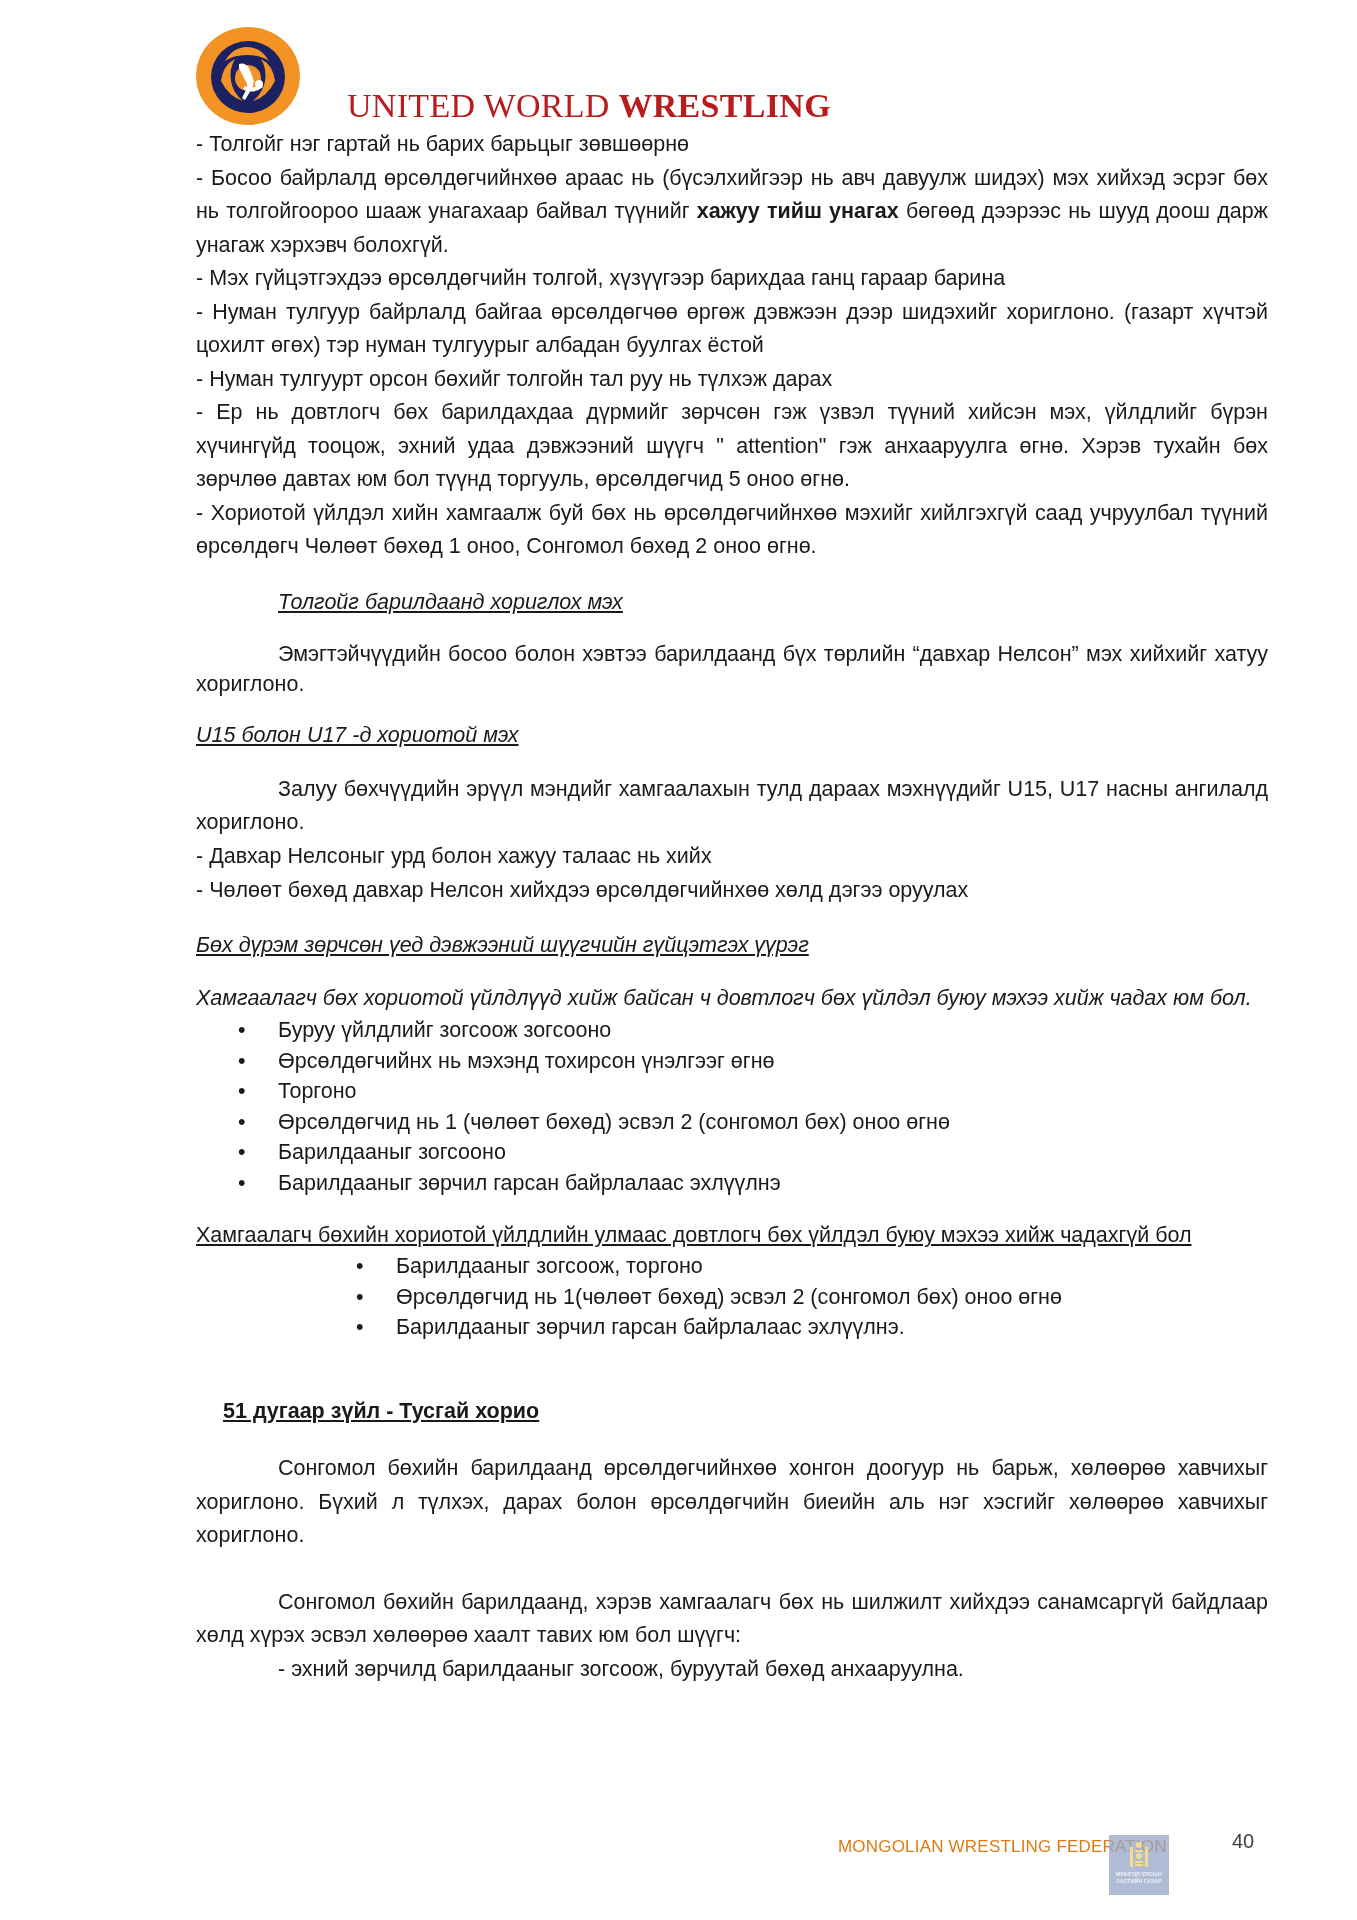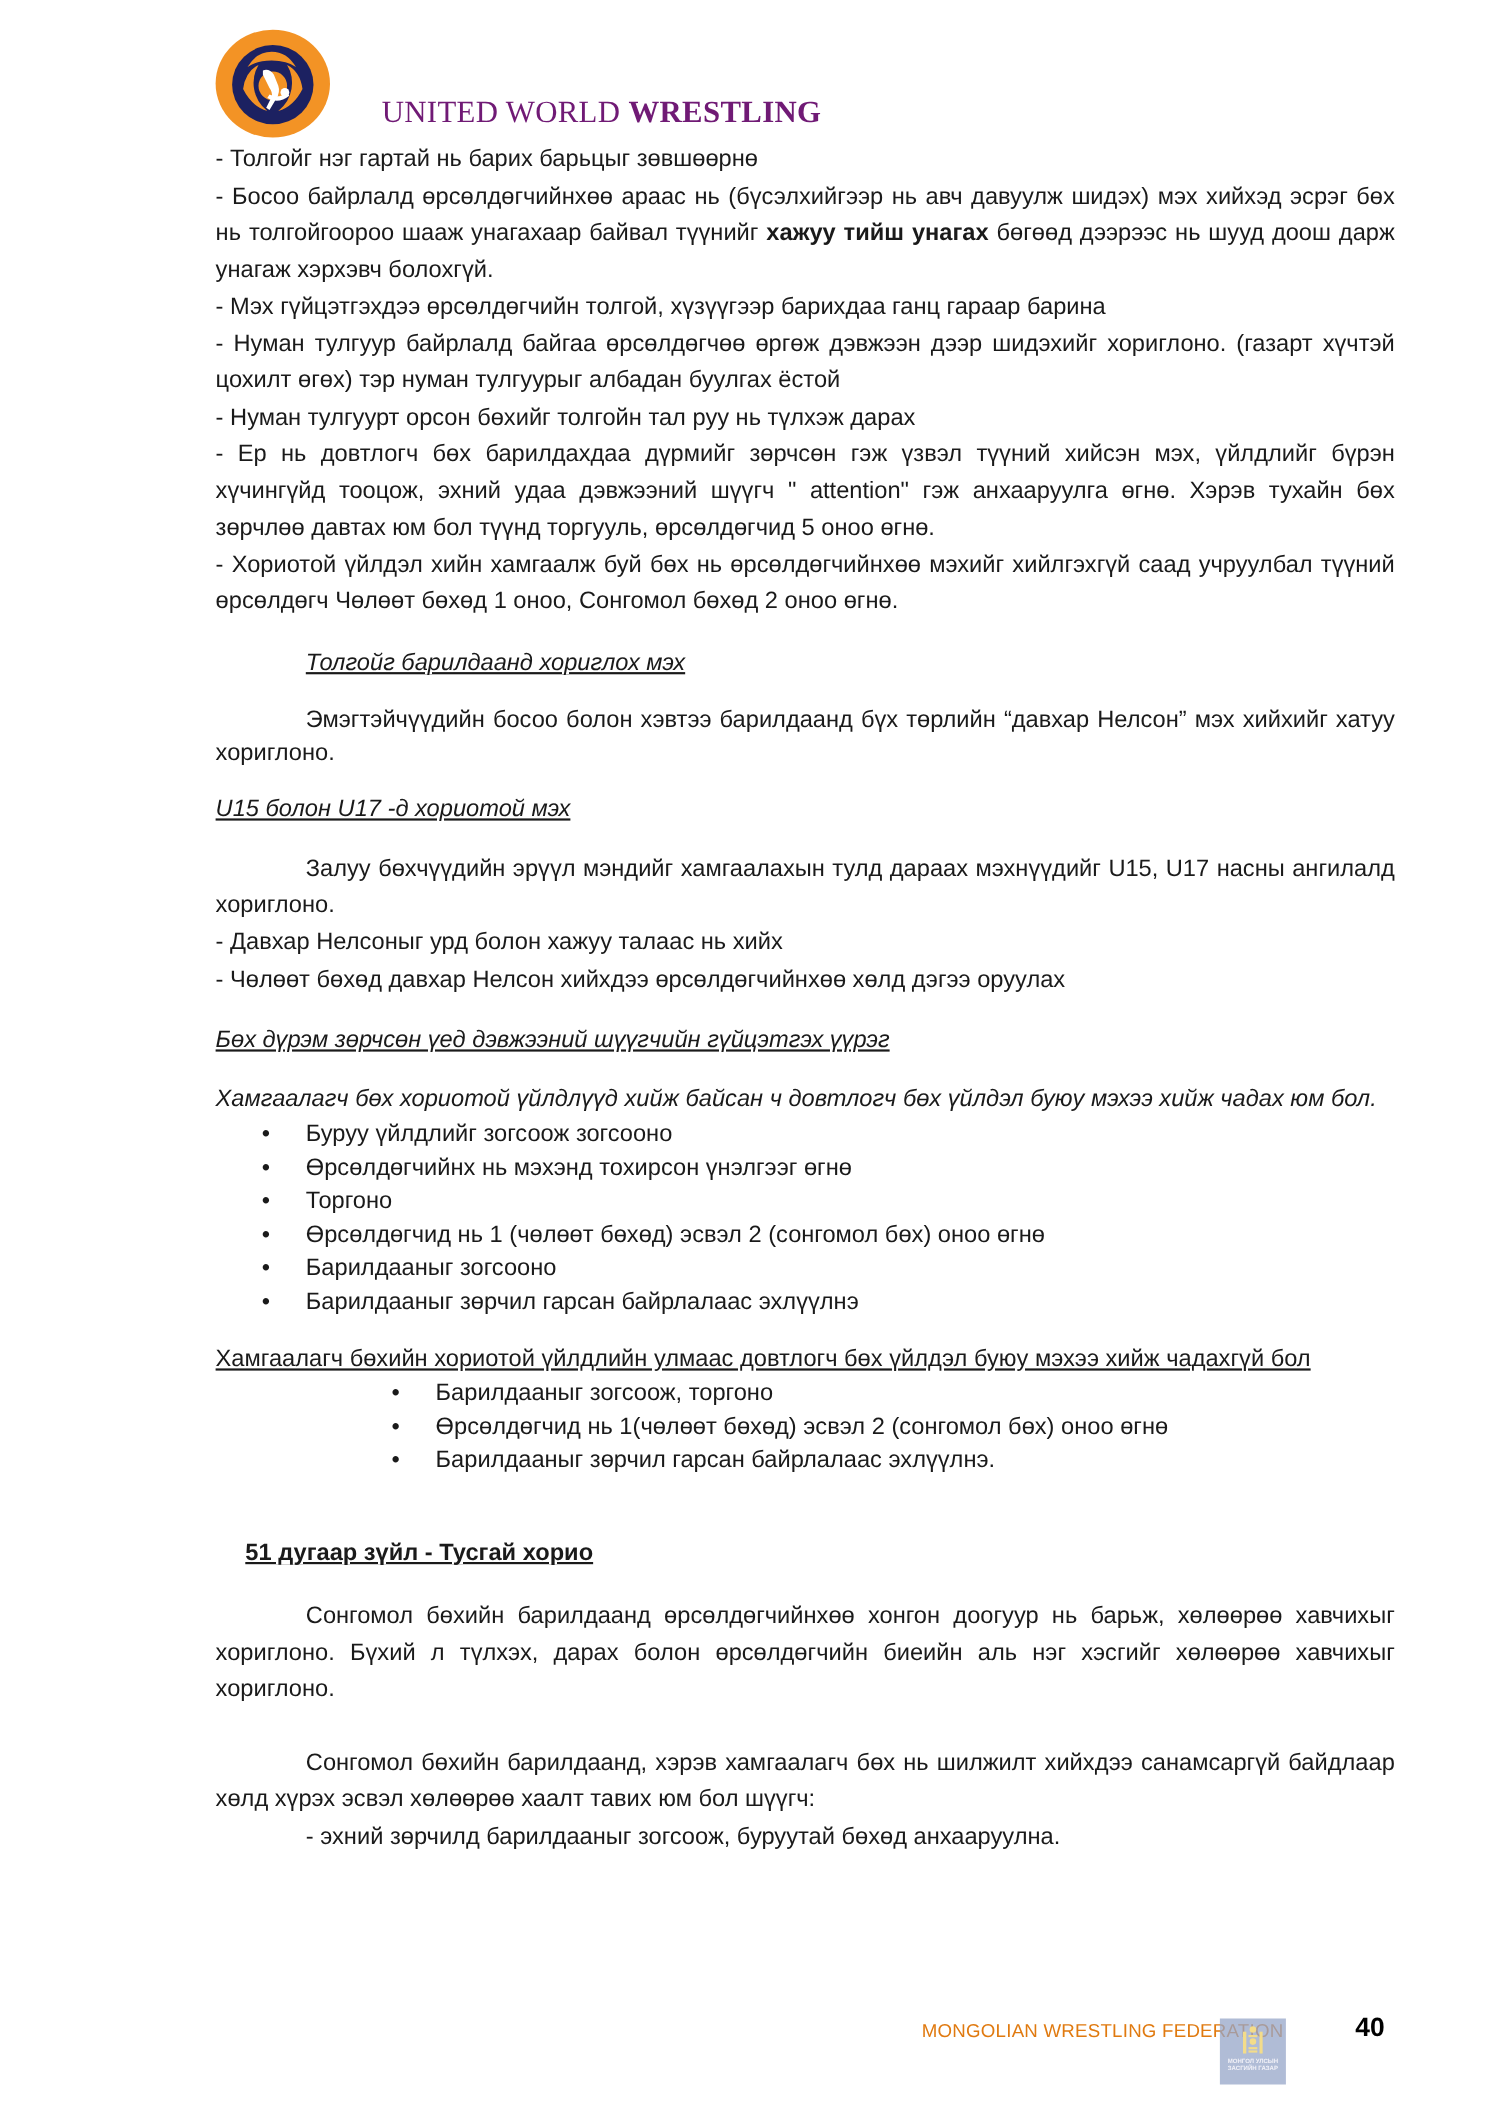--- a/index.html
+++ b/index.html
@@ -1,34 +1,34 @@
 <!DOCTYPE html>
 <html><head>
 <meta charset="utf-8">
 <style>
   html, body { margin: 0; padding: 0; background: #ffffff; }
   body { width: 1357px; height: 1920px; position: relative; overflow: hidden;
          font-family: "Liberation Sans", sans-serif; color: #1a1a1a; }
   .header { position: absolute; left: 195px; top: 26px; width: 620px; height: 100px; }
   .logo { position: absolute; left: 0; top: 0; width: 106px; height: 100px; }
   .org-title { position: absolute; left: 152px; top: 61px; font-family: "Liberation Serif", serif;
-               font-size: 28px; color: #701a75; letter-spacing: 0.3px; white-space: nowrap; }
+               font-size: 34px; color: #b91c1c; letter-spacing: 0.3px; white-space: nowrap; }
   .org-title b { font-weight: bold; }
   .page { position: absolute; left: 196px; top: 128px; width: 1072px; font-size: 21.5px; line-height: 33.5px; }
   .p { margin: 0; text-align: justify; }
   .p.last-left { text-align-last: left; font-style: italic; }
   .bold { font-weight: bold; }
   .ital-under { font-style: italic; text-decoration: underline; }
   .under { text-decoration: underline; }
   .indent { text-indent: 82px; }
   .ul { list-style: none; margin: 0; padding: 0; }
   .ul li { position: relative; line-height: 30.5px; }
   .ul li .bullet { position: absolute; left: -40px; top: 0; }
   .footer-org { position: absolute; left: 838px; top: 1837px; font-size: 17px; color: #e07a10; letter-spacing: 0.2px; white-space: nowrap; }
-  .page-num { position: absolute; left: 1232px; top: 1830px; font-size: 24px; color: #000000; font-weight: bold; }
+  .page-num { position: absolute; left: 1232px; top: 1830px; font-size: 20px; color: #404040; }
   .stamp { position: absolute; left: 1109px; top: 1835px; width: 60px; height: 60px; background: rgba(150,165,200,0.75); }
   .stamp .emblem { position: absolute; left: 21px; top: 6px; width: 18px; height: 26px; }
   .stamp .stamp-text { position: absolute; left: 0; top: 36px; width: 60px; text-align: center; font-size: 5.5px; line-height: 7px; color: #f2f2f8; font-weight: bold; }
 </style>
 </head>
 <body>
 
 <div class="header">
   <svg class="logo" viewBox="0 0 106 100">
     <ellipse cx="53" cy="50" rx="52" ry="49" fill="#f39325"></ellipse>

